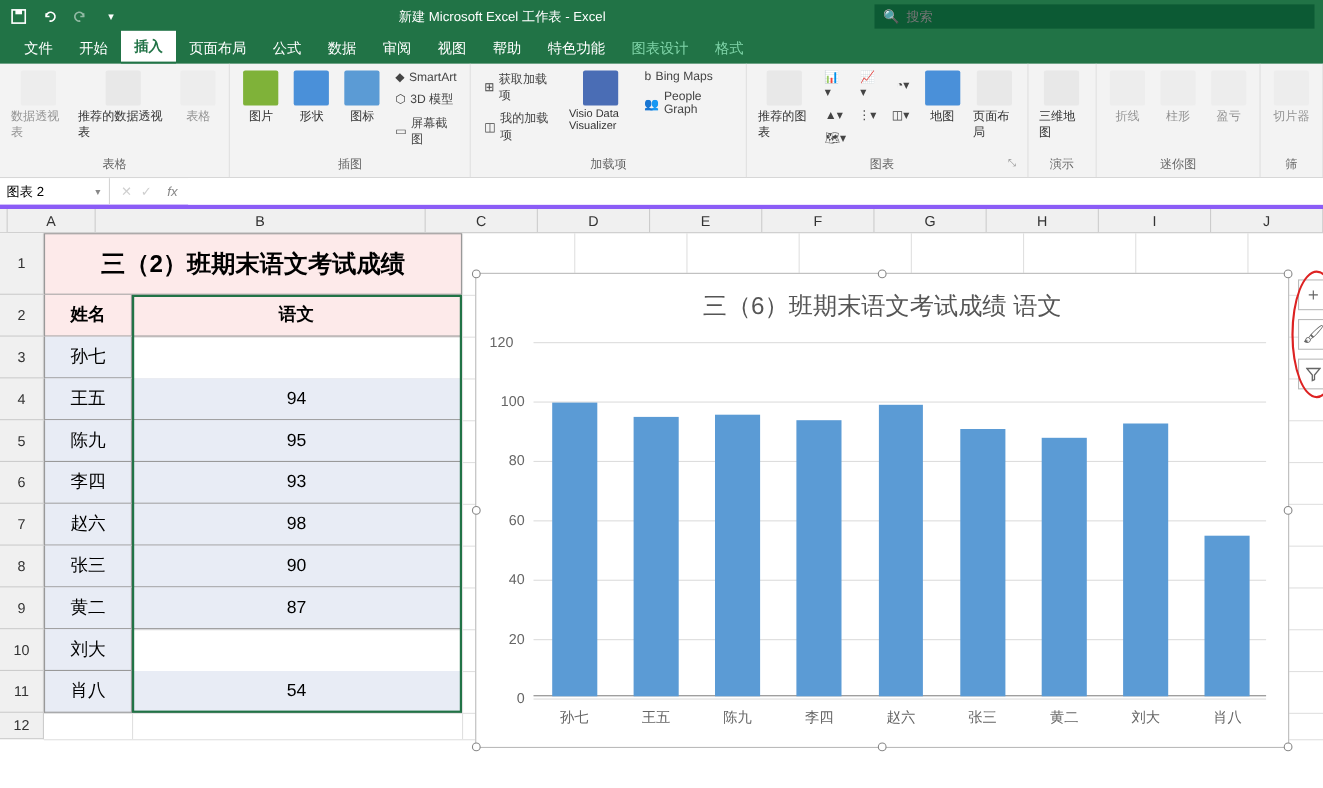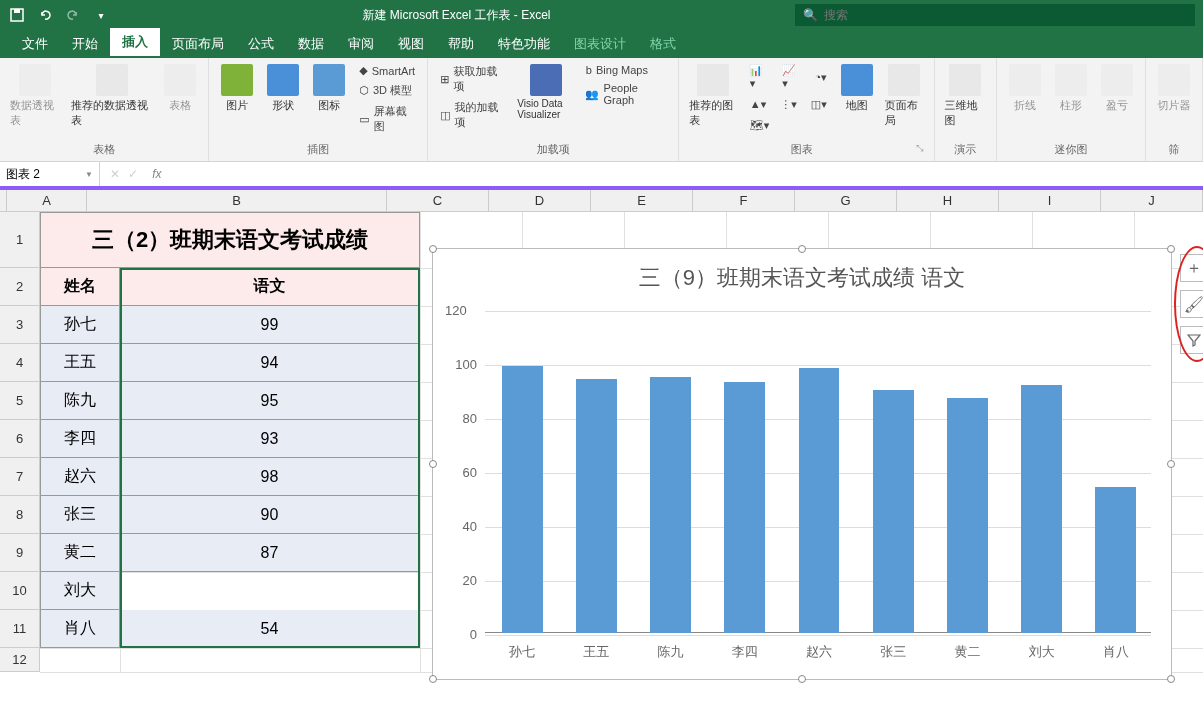--- a/index.html
+++ b/index.html
@@ -354,21 +354,20 @@
 
       <div class="data-table">
         <div class="data-title">三（2）班期末语文考试成绩</div>
         <div class="data-row header-row">
           <div class="data-cell-a">姓名</div>
           <div class="data-cell-b">语文</div>
         </div>
         <div id="table-rows">
             <div class="data-row body-row">
               <div class="data-cell-a">孙七</div>
-              <div class="data-cell-b">99</div>
             </div>
             <div class="data-row body-row">
               <div class="data-cell-a">王五</div>
               <div class="data-cell-b">94</div>
             </div>
             <div class="data-row body-row">
               <div class="data-cell-a">陈九</div>
               <div class="data-cell-b">95</div>
             </div>
             <div class="data-row body-row">
@@ -402,21 +401,21 @@
         <div class="chart-handles">
           <div class="h" style="left:-4px;top:-4px"></div>
             <div class="h" style="right:-4px;top:-4px"></div>
           <div class="h" style="left:-4px;bottom:-4px"></div>
             <div class="h" style="right:-4px;bottom:-4px"></div>
           <div class="h" style="left:50%;top:-4px;margin-left:-4px"></div>
             <div class="h" style="left:50%;bottom:-4px;margin-left:-4px"></div>
           <div class="h" style="left:-4px;top:50%;margin-top:-4px"></div>
             <div class="h" style="right:-4px;top:50%;margin-top:-4px"></div>
         </div>
-        <div class="chart-title">三（9）班期末语文考试成绩 语文</div>
+        <div class="chart-title">三（6）班期末语文考试成绩 语文</div>
         <div class="chart-plot" id="chart-plot">
           <div class="chart-baseline"></div>
         <div class="chart-gridline" style="top: 324px;"></div>
             <div class="chart-axis-label" style="right: 674px; left: -40px; top: 316px; width: 32px; text-align: right;">0</div>
             <div class="chart-gridline" style="top: 270px;"></div>
             <div class="chart-axis-label" style="right: 674px; left: -40px; top: 262px; width: 32px; text-align: right;">20</div>
             <div class="chart-gridline" style="top: 216px;"></div>
             <div class="chart-axis-label" style="right: 674px; left: -40px; top: 208px; width: 32px; text-align: right;">40</div>
             <div class="chart-gridline" style="top: 162px;"></div>
             <div class="chart-axis-label" style="right: 674px; left: -40px; top: 154px; width: 32px; text-align: right;">60</div>

